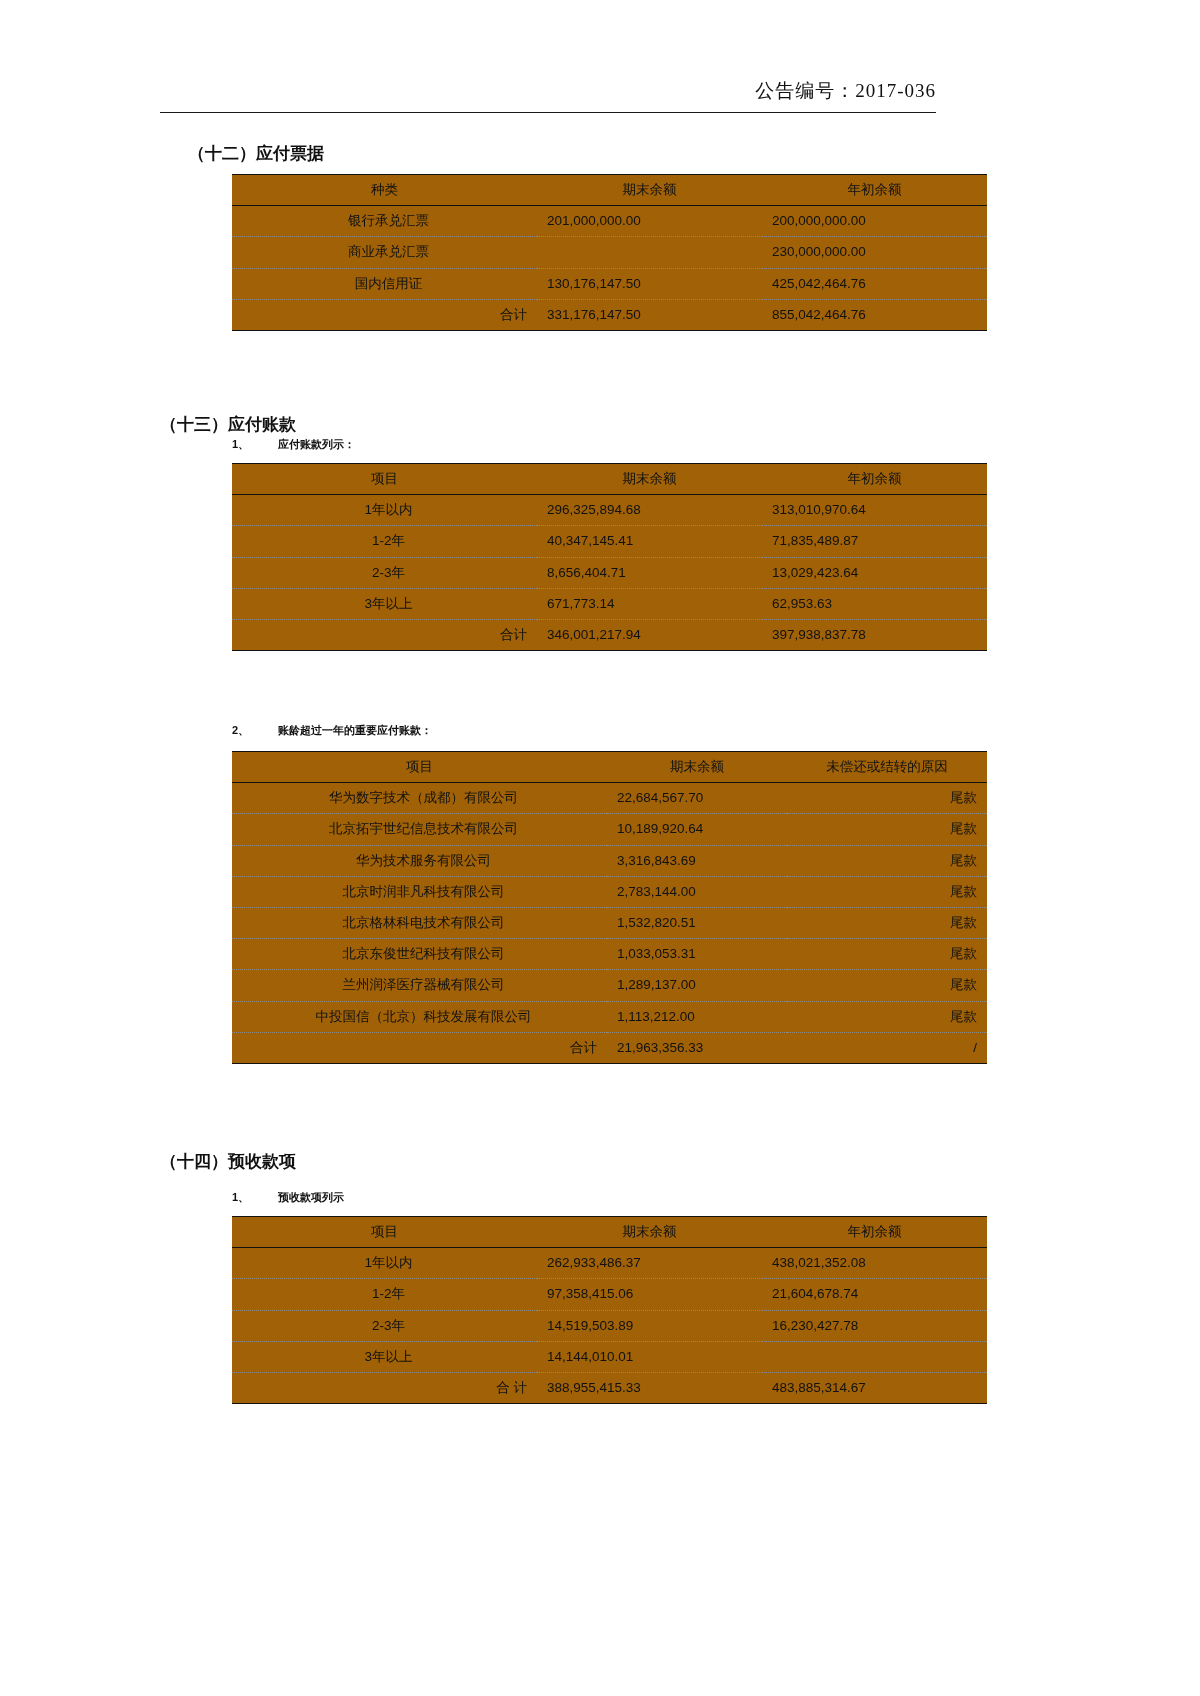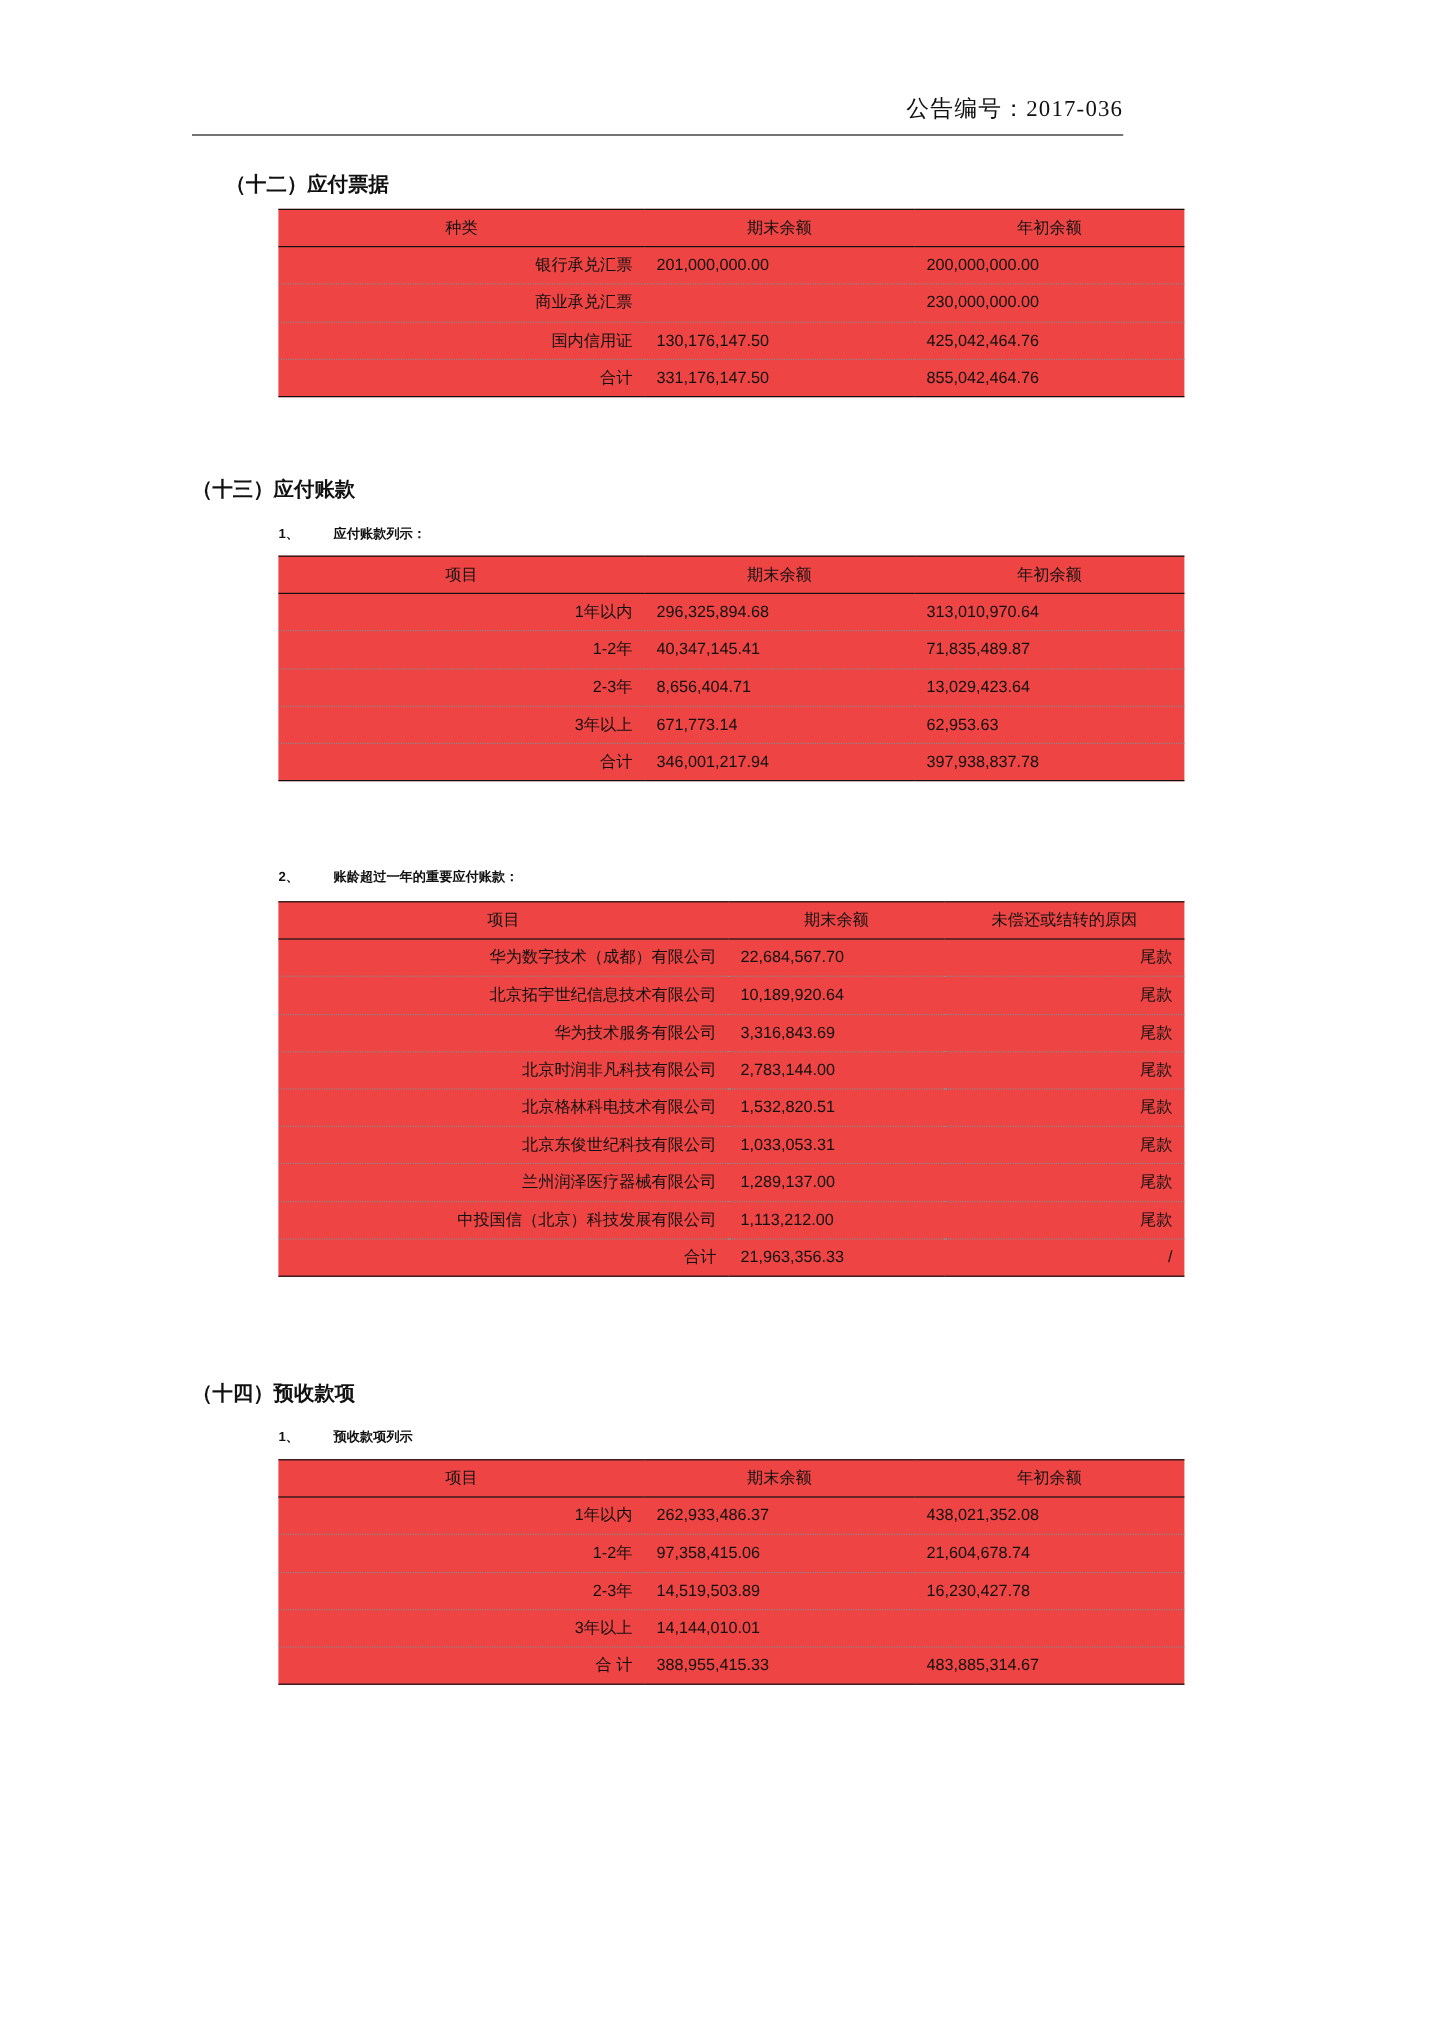--- a/index.html
+++ b/index.html
@@ -61,41 +61,41 @@
     display: inline-block;
     width: 46px;
   }
   
   table.fin {
     position: absolute;
     border-collapse: collapse;
     font-size: 13.5px;
     font-family: "Liberation Sans", sans-serif;
     color: #111;
-    background: #ef4444;
+    background: #a16207;
   }
   table.fin td, table.fin th {
     border-top: 1px dotted #8a8a8a;
     border-bottom: 1px dotted #8a8a8a;
     padding: 7px 10px;
     font-weight: normal;
     vertical-align: middle;
     line-height: 1.2;
   }
   table.fin thead th {
     border-top: 1.8px solid #111;
     border-bottom: 1.1px solid #111;
     text-align: center;
     font-size: 13.5px;
   }
   table.fin tr.total td {
     border-bottom: 1.8px solid #111;
     border-top: 1px dotted #8a8a8a;
   }
-  .c-left { text-align: right; }
+  .c-left { text-align: center; }
   .c-right { text-align: left; padding-right: 14px !important; }
   .c-center { text-align: right; }
   .pad-left { padding-left: 18px !important; }
 </style>
 </head>
 <body>
 
 <div class="page">
 
   <div class="header">公告编号：2017-036</div>
@@ -133,21 +133,21 @@
         <td class="c-right">425,042,464.76</td>
       </tr>
       <tr class="total">
         <td class="c-center">合计</td>
         <td class="c-right">331,176,147.50</td>
         <td class="c-right">855,042,464.76</td>
       </tr>
     </tbody>
   </table>
 
-  <div class="sec-title" style="left:160px; top:396px;">（十三）应付账款</div>
+  <div class="sec-title" style="left:160px; top:413px;">（十三）应付账款</div>
 
   <div class="sub-title" style="left:232px; top:437px;">
     <span class="sub-num">1、</span><span>应付账款列示：</span>
   </div>
 
   <table class="fin" style="left:232px; top:463px; width:755px;">
     <colgroup>
         <col style="width:305px">
         <col style="width:225px">
         <col style="width:225px">

